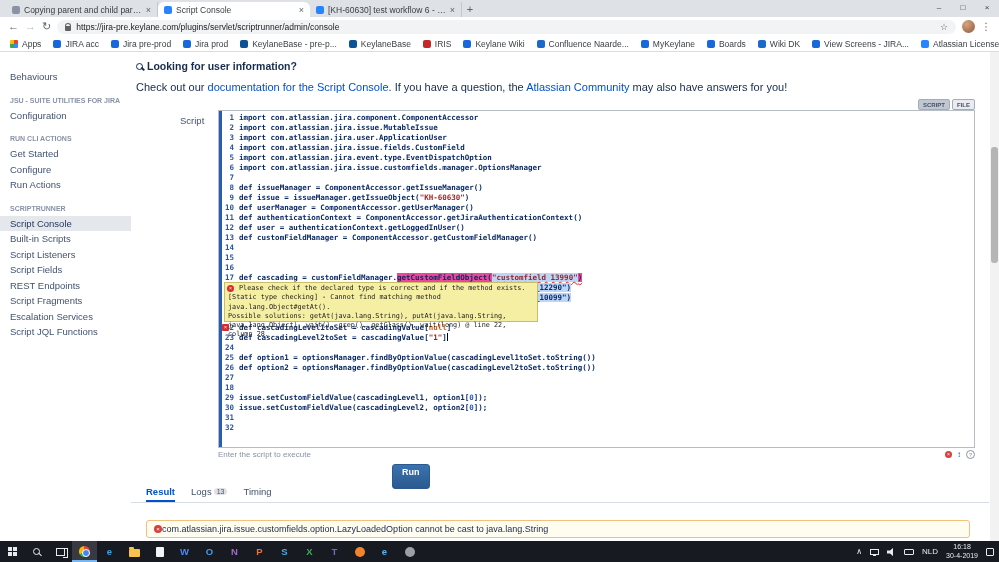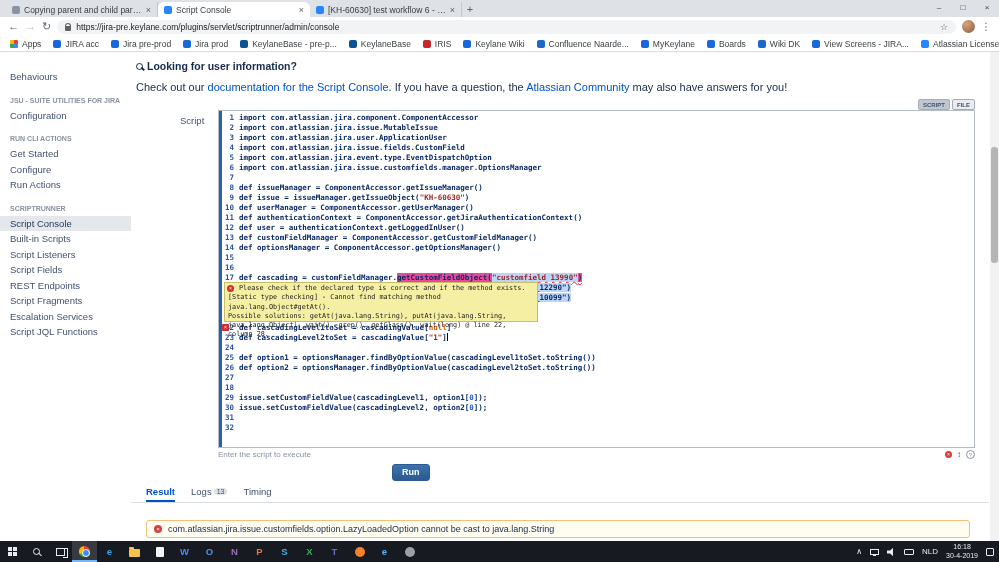--- a/index.html
+++ b/index.html
@@ -78,29 +78,29 @@
   .err-dot{position:absolute;left:2px;top:2px;width:7px;height:7px;border-radius:50%;background:#d92b2b;color:#fff;font-size:5px;line-height:7px;text-align:center;font-family:"Liberation Sans",sans-serif}
   .gutter-marker{position:absolute;left:3px;top:213px;width:7px;height:7px;border-radius:1px;background:#d92b2b;color:#fff;font-size:5px;line-height:7px;text-align:center;z-index:4}
 
   #editor-footer{position:absolute;left:218px;top:398px;width:757px;display:flex;}
   #hint{font-size:8px;color:#8993a4}
   #footer-icons{margin-left:auto;display:flex;align-items:center;gap:5px}
   .dot-red{width:7px;height:7px;border-radius:50%;background:#d93f3f;color:#fff;font-size:5px;line-height:7px;text-align:center}
   .ft-blue{color:#1a56d6;font-size:8px;line-height:1}
   .help-c{width:9px;height:9px;border:1px solid #8993a4;border-radius:50%;color:#8993a4;font-size:6px;line-height:8px;text-align:center}
 
-  #run-btn{position:absolute;left:392px;top:412px;padding:2px 9px 3px;background:linear-gradient(#3b73af,#2a5a8f);color:#fff;font-size:9px;font-weight:bold;border:1px solid #2a5a8f;border-radius:3px}
+  #run-btn{position:absolute;left:392px;top:412px;padding:2px 9px 11px;background:linear-gradient(#3b73af,#2a5a8f);color:#fff;font-size:9px;font-weight:bold;border:1px solid #2a5a8f;border-radius:3px}
 
   #result-tabs{position:absolute;left:146px;top:434px;display:flex;gap:16px;font-size:9.5px;align-items:flex-start}
   .r-tab{color:#42526e;padding-bottom:3px;display:flex;align-items:center;gap:2px}
   .r-tab.active{color:#0052cc;font-weight:bold;border-bottom:2px solid #0052cc}
   .r-badge{background:#dfe1e6;border-radius:7px;font-size:7px;padding:0 3px;color:#42526e;font-weight:normal}
   #tab-divider{position:absolute;left:131px;right:10px;top:450px;height:1px;background:#d8dce3}
 
-  #error-banner{position:absolute;left:146px;top:468px;width:824px;height:18px;background:#fffcf0;border:1px solid #f2c07d;border-radius:3px;display:flex;align-items:center;gap:6px;padding:0 7px;font-size:9px;color:#172b4d}
+  #error-banner{position:absolute;left:146px;top:468px;width:824px;height:18px;background:#fffcf0;border:1px solid #f2c07d;border-radius:3px;display:flex;align-items:center;padding:0 7px;font-size:9px;color:#172b4d}
   .banner-dot{width:8px;height:8px;border-radius:50%;background:#d93f3f;color:#fff;font-size:6px;line-height:8px;text-align:center;flex:none}
 
   .scrollbar{position:absolute;right:0;top:0;bottom:0;width:9px;background:#f2f2f2}
   .scroll-thumb{position:absolute;left:1px;top:95px;width:7px;height:116px;background:#b5b5b5;border-radius:3px}
 
   
   .taskbar{position:absolute;bottom:0;left:0;right:0;height:21px;background:#171a21;display:flex;align-items:stretch;color:#fff}
   .tb-btn{width:24px;display:flex;align-items:center;justify-content:center}
   .win-logo{width:9px;height:9px;display:grid;grid-template-columns:1fr 1fr;grid-template-rows:1fr 1fr;gap:1px}
   .win-logo span{background:#e8eaed}
@@ -312,21 +312,20 @@
         <div class="cl">
           <span class="ln">12</span>
           <span class="cd"><span class="t-kw">def </span><span class="t-pl">user = authenticationContext.getLoggedInUser()</span></span>
         </div>
         <div class="cl">
           <span class="ln">13</span>
           <span class="cd"><span class="t-kw">def </span><span class="t-pl">customFieldManager = ComponentAccessor.getCustomFieldManager()</span></span>
         </div>
         <div class="cl">
           <span class="ln">14</span>
-          <span class="cd"><span class="t-kw">def </span><span class="t-pl">optionsManager = ComponentAccessor.getOptionsManager()</span></span>
         </div>
         <div class="cl">
           <span class="ln">15</span>
           <span class="cd"></span>
         </div>
         <div class="cl">
           <span class="ln">16</span>
           <span class="cd"></span>
         </div>
         <div class="cl">

